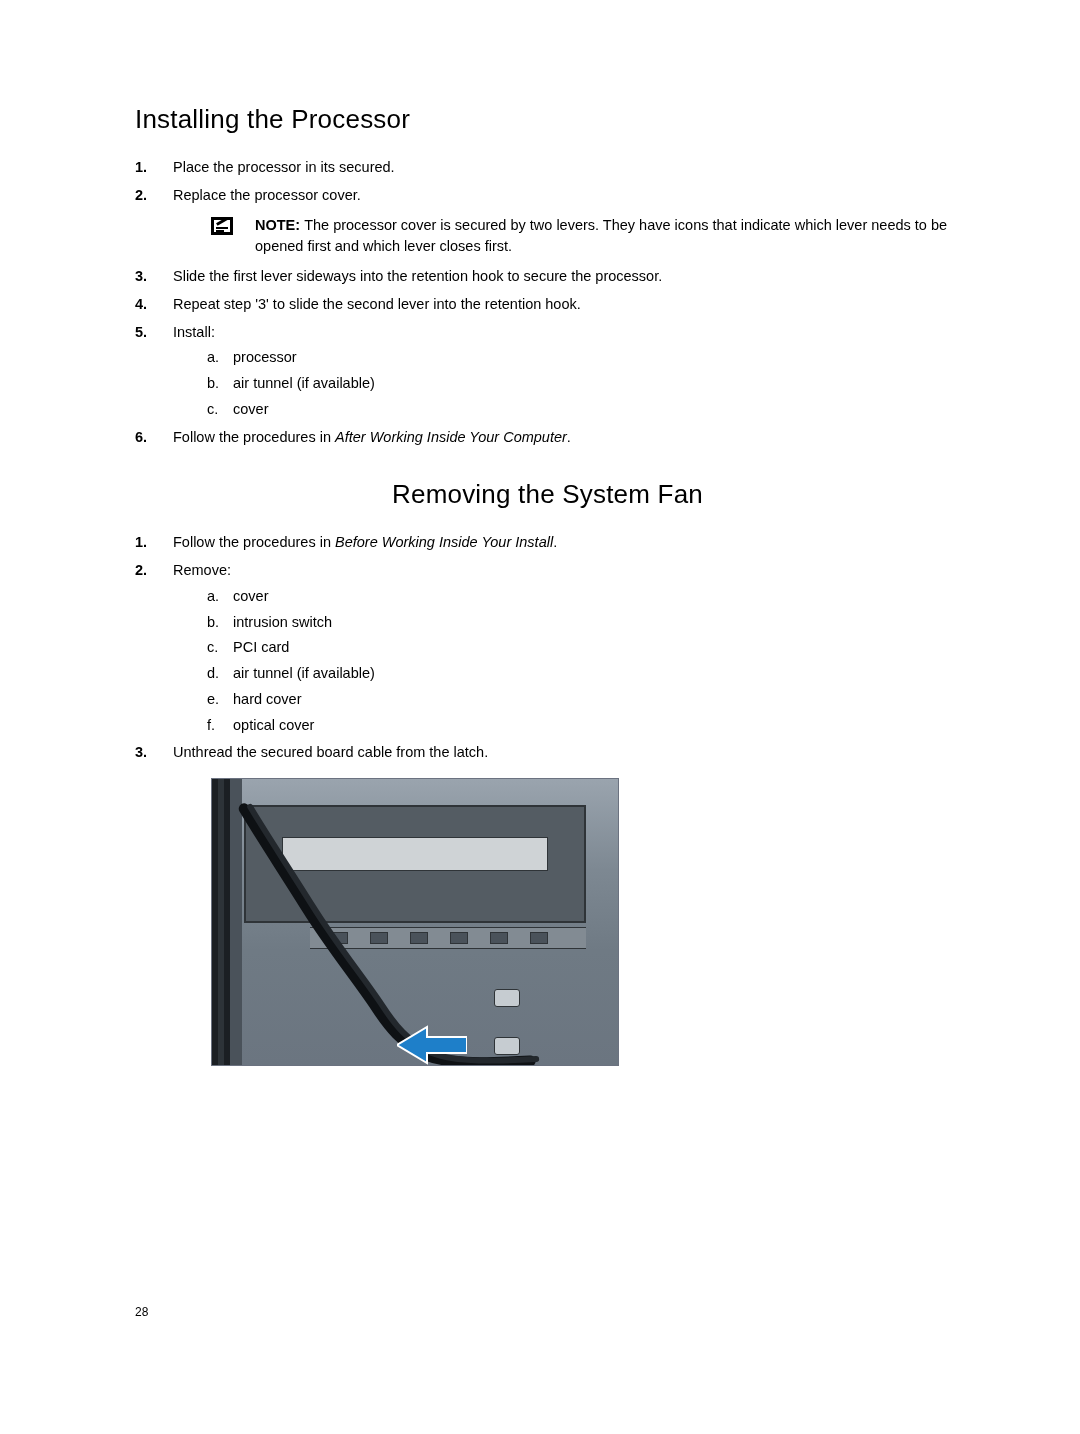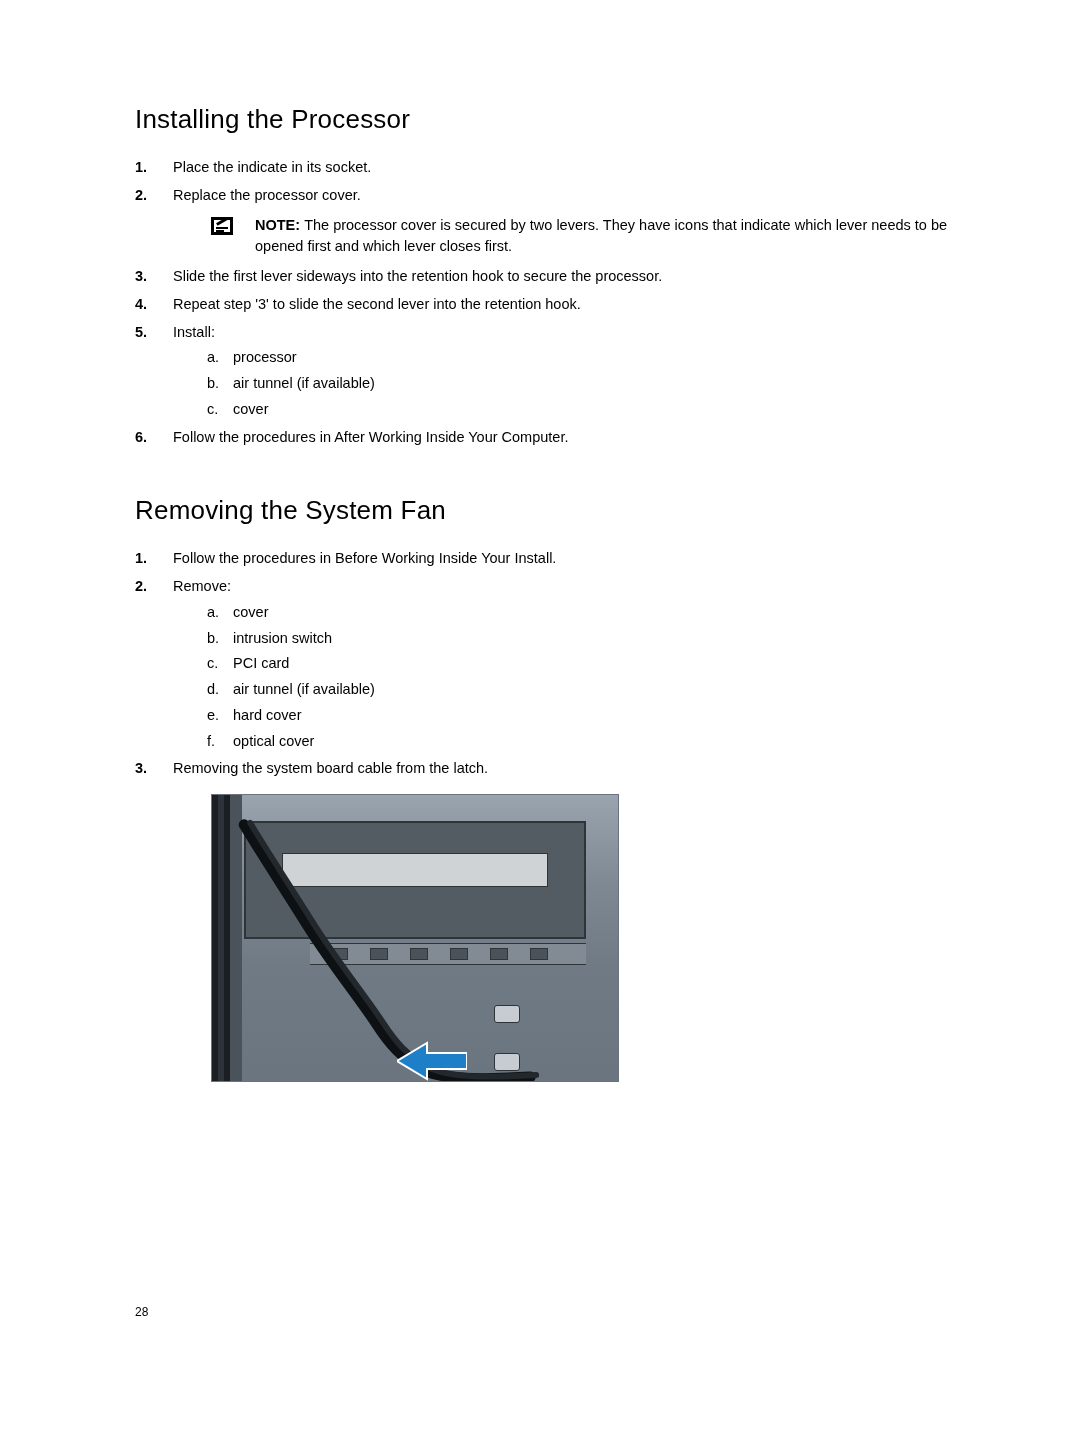--- a/index.html
+++ b/index.html
@@ -93,22 +93,22 @@
     counter-increment: letter;
     position: relative;
     padding-left: 26px;
     margin-bottom: 4px;
   }
   ol.lettered > li::before {
     content: counter(letter, lower-alpha) ".";
     position: absolute;
     left: 0;
   }
-  .italic { }
-  .section-gap { margin-top: 47px; }
+  .italic { font-style: italic; }
+  .section-gap { margin-top: 31px; text-align: center; }
   .figure {
     margin: 14px 0 0 38px;
     width: 408px;
     height: 288px;
     position: relative;
     border: 1px solid #6b7280;
     background: linear-gradient(180deg,#9aa4ae 0%,#7d8892 32%,#6f7a84 60%,#6b7580 100%);
     overflow: hidden;
   }
   .figure .bracket {
@@ -171,21 +171,21 @@
   }
 </style>
 </head>
 <body>
 
 <div class="page">
 
   <h2 class="section-heading">Installing the Processor</h2>
 
   <ol class="numbered">
-    <li><span>Place the indicate in its socket.</span></li>
+    <li><span>Place the processor in its secured.</span></li>
     <li><span>Replace the processor cover.</span>
       <div class="note-block">
         <div class="note-icon">
           <span class="pencil"></span>
             <span class="line1"></span>
             <span class="line2"></span>
         </div>
         <div>
           <span class="note-label">NOTE: </span><span>The processor cover is secured by two levers. They have icons that indicate which lever needs to be opened first and which lever closes first.</span>
         </div>
@@ -210,21 +210,21 @@
     <li><span>Remove:</span>
       <ol class="lettered">
         <li><span>cover</span></li>
         <li><span>intrusion switch</span></li>
         <li><span>PCI card</span></li>
         <li><span>air tunnel (if available)</span></li>
         <li><span>hard cover</span></li>
         <li><span>optical cover</span></li>
       </ol>
     </li>
-    <li><span>Removing the system board cable from the latch.</span>
+    <li><span>Unthread the secured board cable from the latch.</span>
       <div class="figure">
         <div class="left-wires"></div>
         <div class="bracket"></div>
         <div class="bracket-inner"></div>
         <div class="toothbar">
           <div class="tooth"></div>
             <div class="tooth"></div>
             <div class="tooth"></div>
             <div class="tooth"></div>
             <div class="tooth"></div>

